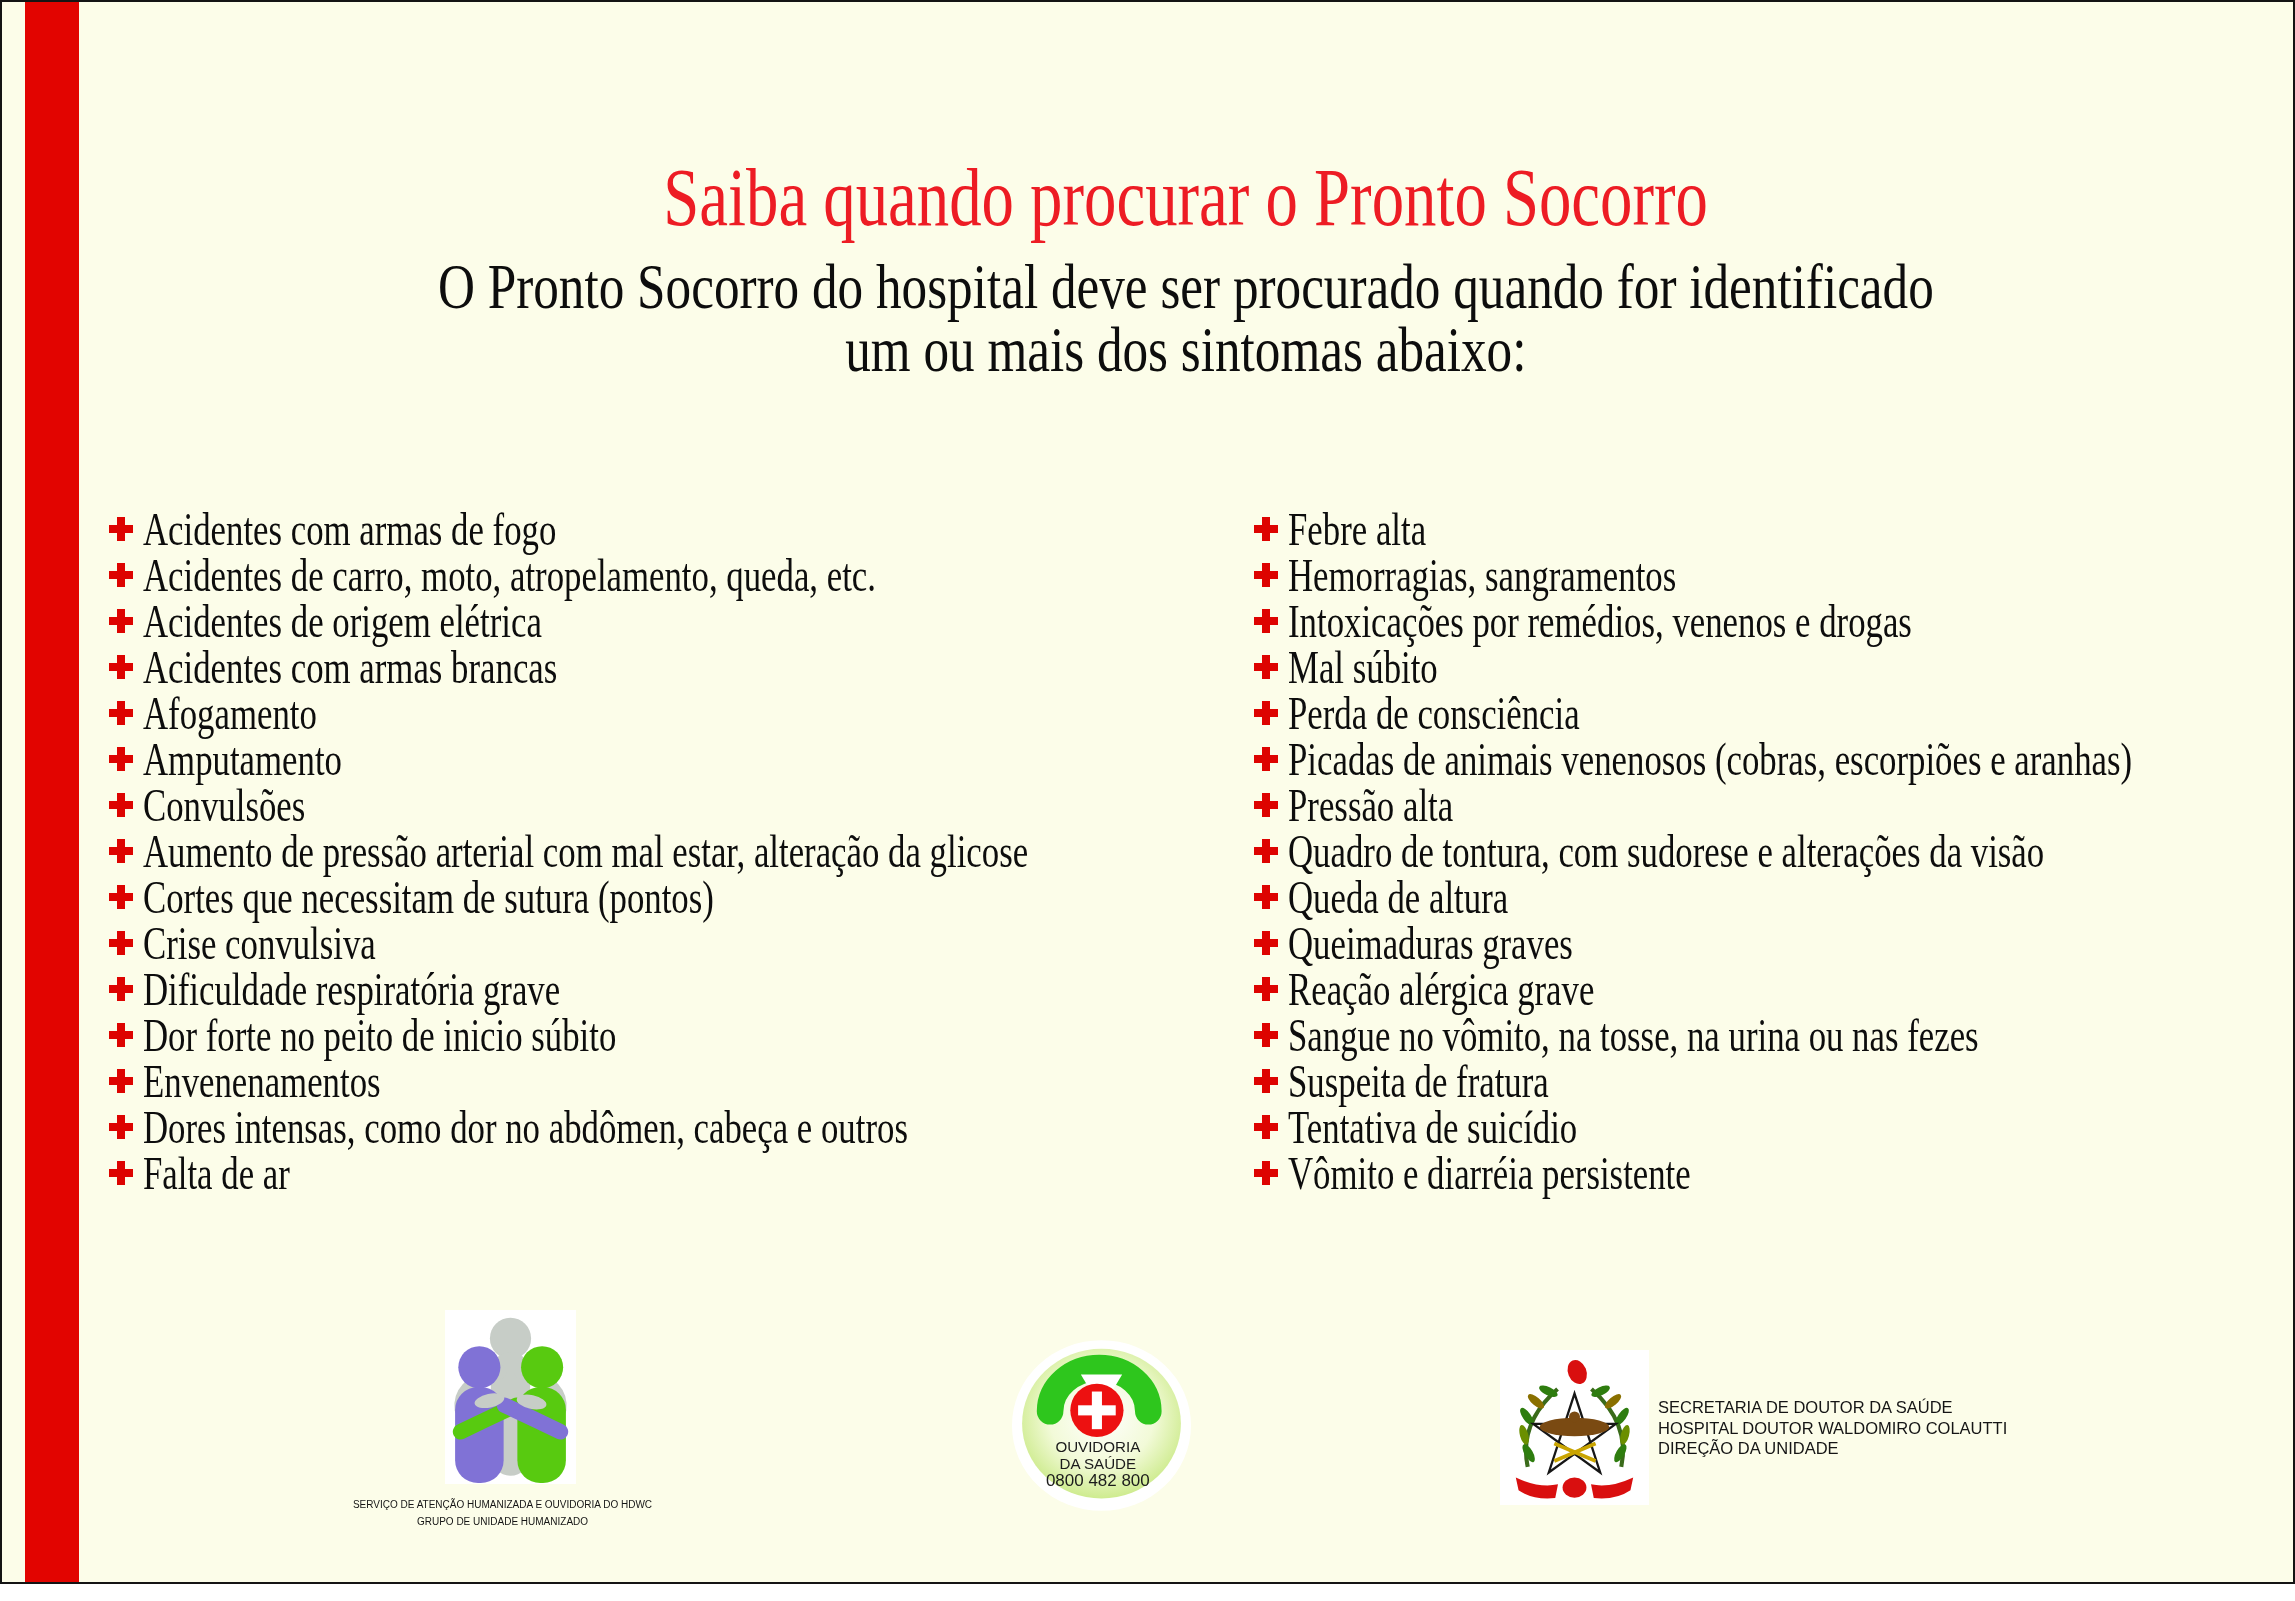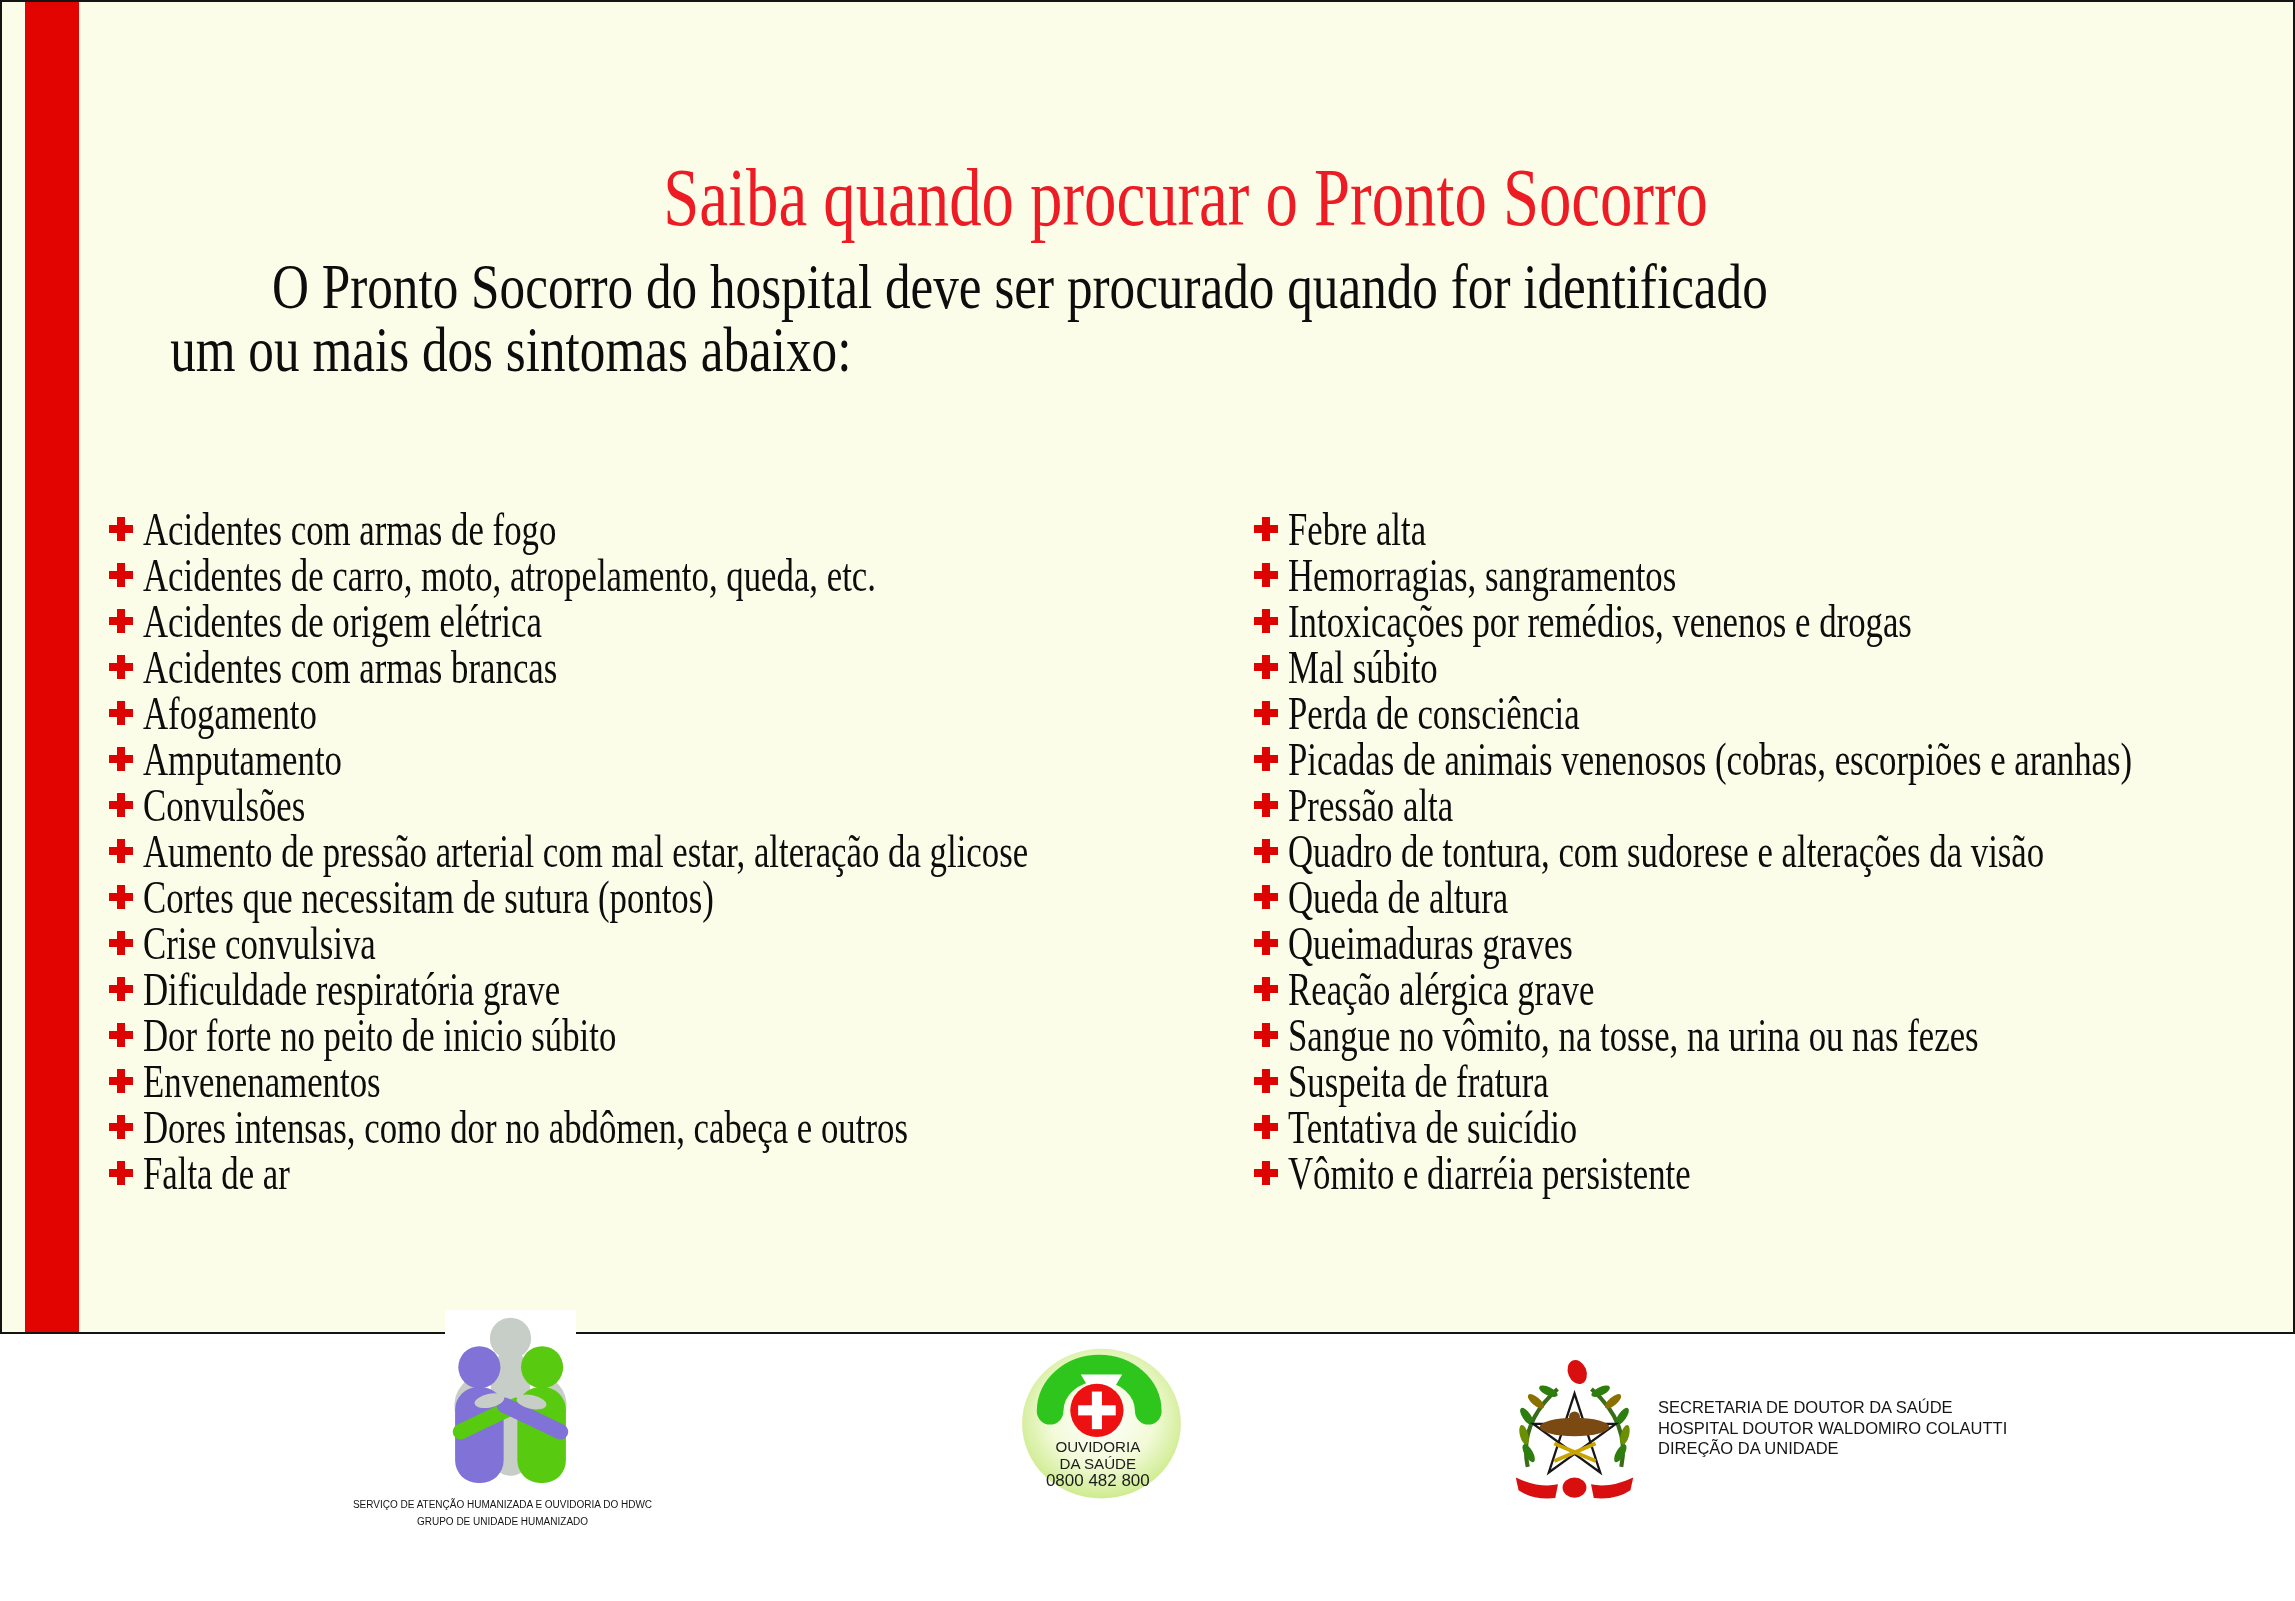--- a/index.html
+++ b/index.html
@@ -1,30 +1,30 @@
 <!DOCTYPE html>
 <html style="font-size:7.3px"><head>
 <meta charset="utf-8">
 <style>
   html,body { margin:0; padding:0; background:#ffffff; }
   body { width:2295px; height:1602px; overflow:hidden;
          font-family:"Liberation Serif", serif; }
 
-  #poster { position:absolute; left:0; top:0; width:2295px; height:1334px;
+  #poster { position:absolute; left:0; top:0; width:2295px; height:1584px;
             background:#fcfde9; border:2.8px solid #141414; box-sizing:border-box; }
 
   .stripe { position:absolute; left:23px; top:0; bottom:0; width:54px; }
 
   
   .title { position:absolute; left:83px; right:6.9px; top:154px;
            text-align:center; font-size:83px; line-height:1; white-space:nowrap; }
   .title .condense { display:inline-block; transform:scaleX(0.78); }
 
   .subtitle { position:absolute; left:83px; right:6.9px; top:253px;
-              color:#0d0d0d; font-size:64px; line-height:63px; }
+              text-align:center; color:#0d0d0d; font-size:64px; line-height:63px; }
   .subtitle .line { white-space:nowrap; }
   .subtitle .condense { display:inline-block; transform:scaleX(0.80); }
 
   
   .symptom-col { position:absolute; top:504px; }
   #col-left  { left:107px; }
   #col-right { left:1252px; }
   .symptom-item { display:flex; align-items:center; height:46px; }
   .cross { position:relative; width:24px; height:24px; flex:0 0 24px; margin-right:10px; }
   .cross::before { content:''; position:absolute; left:0; right:0; top:7.8px; height:8.3px; background:#dd0300; }

